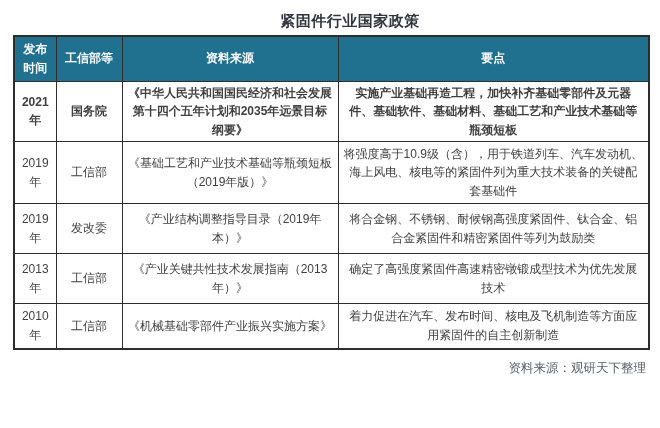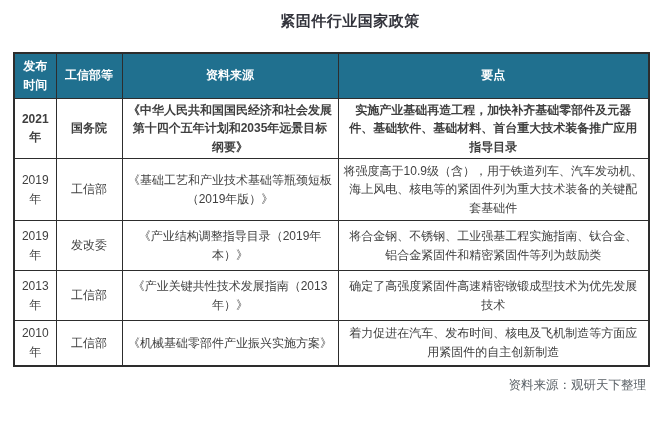--- a/index.html
+++ b/index.html
@@ -16,21 +16,21 @@
     font-weight: bold;
     color: #33343c;
     padding-top: 12px;
     letter-spacing: 0.5px;
     padding-left: 40px;
   }
   table.policy-table {
     border-collapse: collapse;
     table-layout: fixed;
     width: 635px;
-    margin: 21px auto 0 13px;
+    margin: 4px auto 0 13px;
     border: 2px solid #2d2d2d;
   }
   .policy-table th, .policy-table td {
     border: 1px solid #2d2d2d;
     text-align: center;
     vertical-align: middle;
     font-size: 12px;
     line-height: 1.55;
     padding: 2px 5px;
     word-break: break-all;
@@ -80,33 +80,33 @@
         <th>工信部等</th>
         <th>资料来源</th>
         <th>要点</th>
       </tr>
     </thead>
     <tbody>
       <tr>
         <td>2021年</td>
         <td>国务院</td>
         <td>《中华人民共和国国民经济和社会发展第十四个五年计划和2035年远景目标纲要》</td>
-        <td>实施产业基础再造工程，加快补齐基础零部件及元器件、基础软件、基础材料、首台重大技术装备推广应用指导目录</td>
+        <td>实施产业基础再造工程，加快补齐基础零部件及元器件、基础软件、基础材料、基础工艺和产业技术基础等瓶颈短板</td>
       </tr>
       <tr>
         <td>2019年</td>
         <td>工信部</td>
         <td>《基础工艺和产业技术基础等瓶颈短板（2019年版）》</td>
         <td>将强度高于10.9级（含），用于铁道列车、汽车发动机、海上风电、核电等的紧固件列为重大技术装备的关键配套基础件</td>
       </tr>
       <tr>
         <td>2019年</td>
         <td>发改委</td>
         <td>《产业结构调整指导目录（2019年本）》</td>
-        <td>将合金钢、不锈钢、工业强基工程实施指南、钛合金、铝合金紧固件和精密紧固件等列为鼓励类</td>
+        <td>将合金钢、不锈钢、耐候钢高强度紧固件、钛合金、铝合金紧固件和精密紧固件等列为鼓励类</td>
       </tr>
       <tr>
         <td>2013年</td>
         <td>工信部</td>
         <td>《产业关键共性技术发展指南（2013年）》</td>
         <td>确定了高强度紧固件高速精密镦锻成型技术为优先发展技术</td>
       </tr>
       <tr>
         <td>2010年</td>
         <td>工信部</td>

